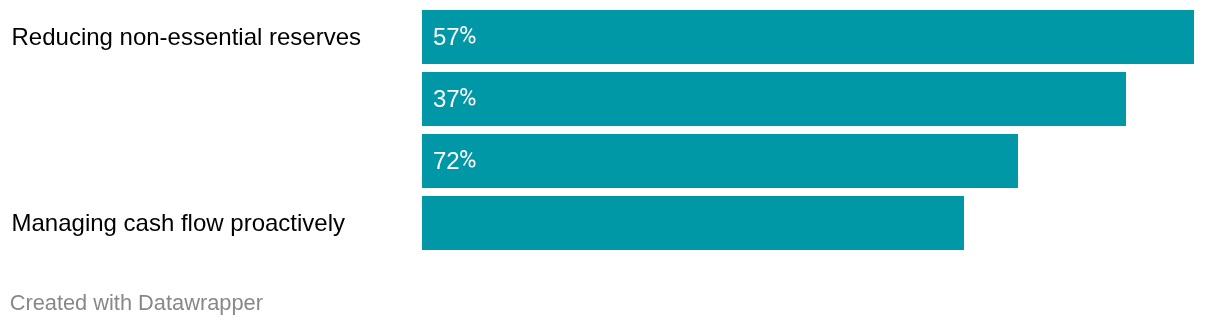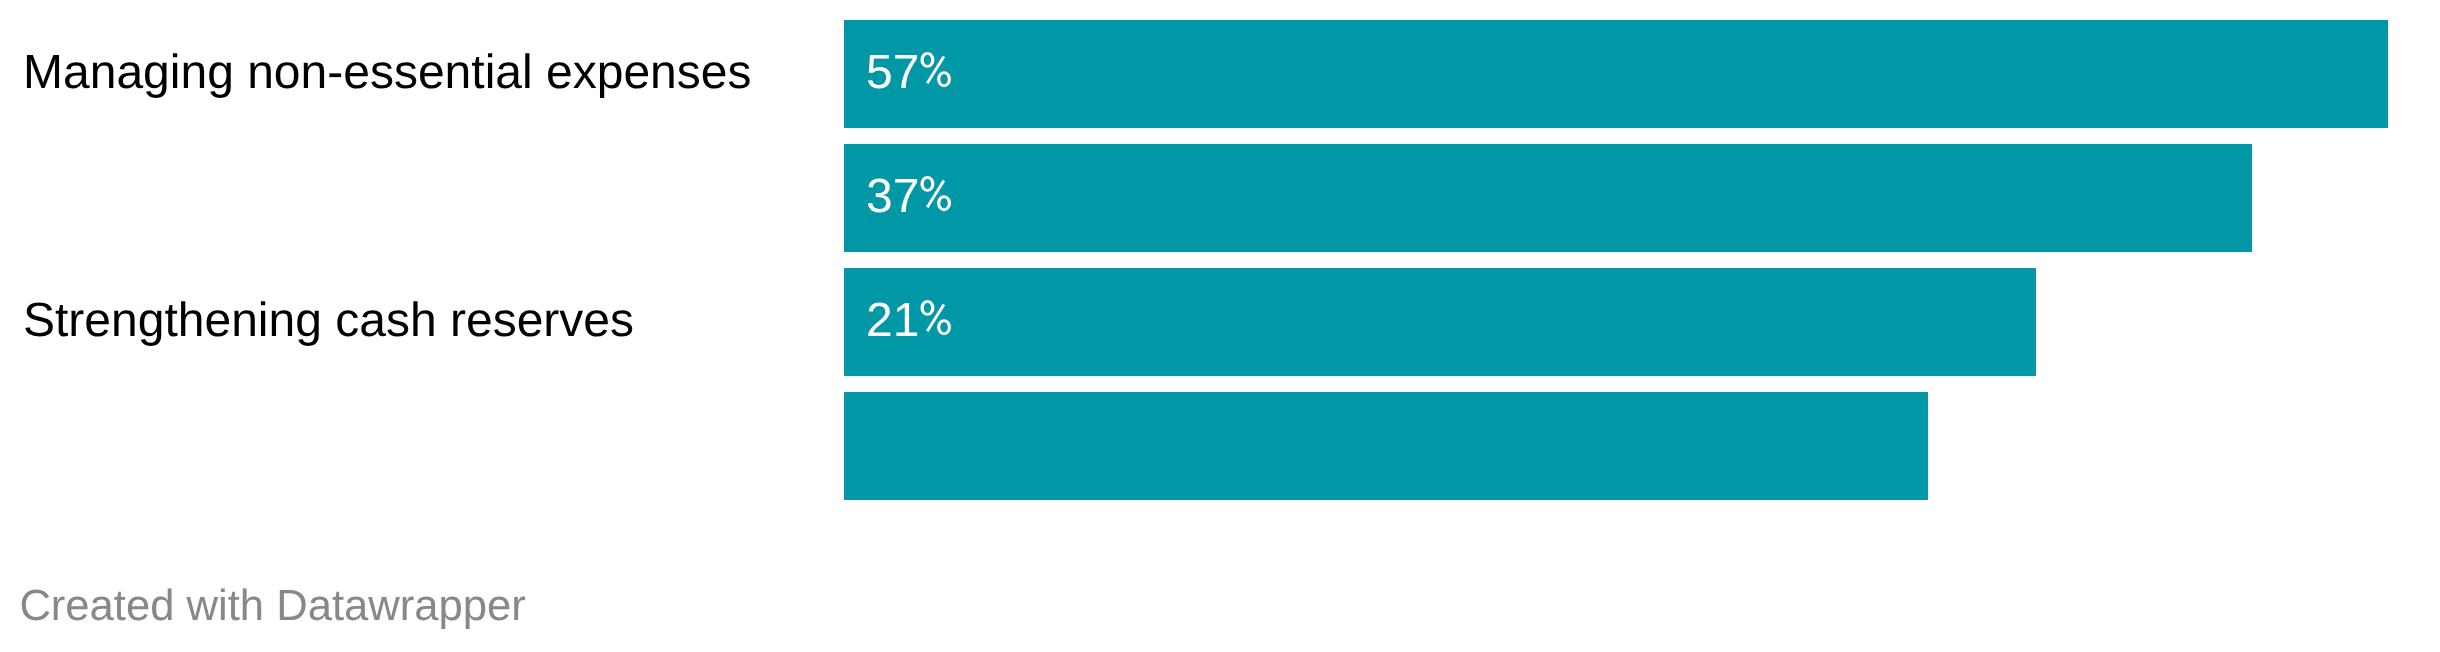--- a/index.html
+++ b/index.html
@@ -23,21 +23,21 @@
   .footer{position:absolute;left:9.7px;top:292px;color:#888888;font-size:21.8px;
           line-height:22px;white-space:nowrap;text-align:right;}
 </style>
 </head>
 <body>
 
 <div class="chart">
   <div class="plot">
 
     <div class="row r0">
-      <div class="label">Managing non-essential expenses</div>
+      <div class="label">Reducing non-essential reserves</div>
       <div class="bar" style="width: 772px; background: rgb(0, 151, 167);"></div>
       <div class="value">
         <span class="digits">57</span>
         <svg class="pct" viewBox="0 0 1500 1498" preserveAspectRatio="none" aria-hidden="true" style="left: 26.446px;">
             <g transform="translate(0,1477) scale(1,-1)">
               <path fill="#ffffff" fill-rule="evenodd" d="M105 1138.5A298.5 338.5 0 1 1 702 1138.5A298.5 338.5 0 1 1 105 1138.5ZM244 1138.5A159.5 218.5 0 1 0 563 1138.5A159.5 218.5 0 1 0 244 1138.5ZM814 318A298.5 339 0 1 1 1411 318A298.5 339 0 1 1 814 318ZM953 318A160 219 0 1 0 1273 318A160 219 0 1 0 953 318ZM1158 1249L447 111L343 177L1054 1315Z"></path>
             </g>
           </svg>
       </div>
     </div>
@@ -48,31 +48,31 @@
         <span class="digits">37</span>
         <svg class="pct" viewBox="0 0 1500 1498" preserveAspectRatio="none" aria-hidden="true" style="left: 26.446px;">
             <g transform="translate(0,1477) scale(1,-1)">
               <path fill="#ffffff" fill-rule="evenodd" d="M105 1138.5A298.5 338.5 0 1 1 702 1138.5A298.5 338.5 0 1 1 105 1138.5ZM244 1138.5A159.5 218.5 0 1 0 563 1138.5A159.5 218.5 0 1 0 244 1138.5ZM814 318A298.5 339 0 1 1 1411 318A298.5 339 0 1 1 814 318ZM953 318A160 219 0 1 0 1273 318A160 219 0 1 0 953 318ZM1158 1249L447 111L343 177L1054 1315Z"></path>
             </g>
           </svg>
       </div>
     </div>
 
     <div class="row r2">
-      <div class="label">Strengthening cash reserves</div>
       <div class="bar" style="width: 595.93px; background: rgb(0, 151, 167);"></div>
       <div class="value">
-        <span class="digits">21</span>
+        <span class="digits">72</span>
         <svg class="pct" viewBox="0 0 1500 1498" preserveAspectRatio="none" aria-hidden="true" style="left: 26.446px;">
             <g transform="translate(0,1477) scale(1,-1)">
               <path fill="#ffffff" fill-rule="evenodd" d="M105 1138.5A298.5 338.5 0 1 1 702 1138.5A298.5 338.5 0 1 1 105 1138.5ZM244 1138.5A159.5 218.5 0 1 0 563 1138.5A159.5 218.5 0 1 0 244 1138.5ZM814 318A298.5 339 0 1 1 1411 318A298.5 339 0 1 1 814 318ZM953 318A160 219 0 1 0 1273 318A160 219 0 1 0 953 318ZM1158 1249L447 111L343 177L1054 1315Z"></path>
             </g>
           </svg>
       </div>
     </div>
 
     <div class="row r3">
+      <div class="label">Managing cash flow proactively</div>
       <div class="bar" style="width: 541.754px; background: rgb(0, 151, 167);"></div>
     </div>
 
   </div>
   <div class="footer">Created with Datawrapper</div>
 </div>
 
 </body></html>

